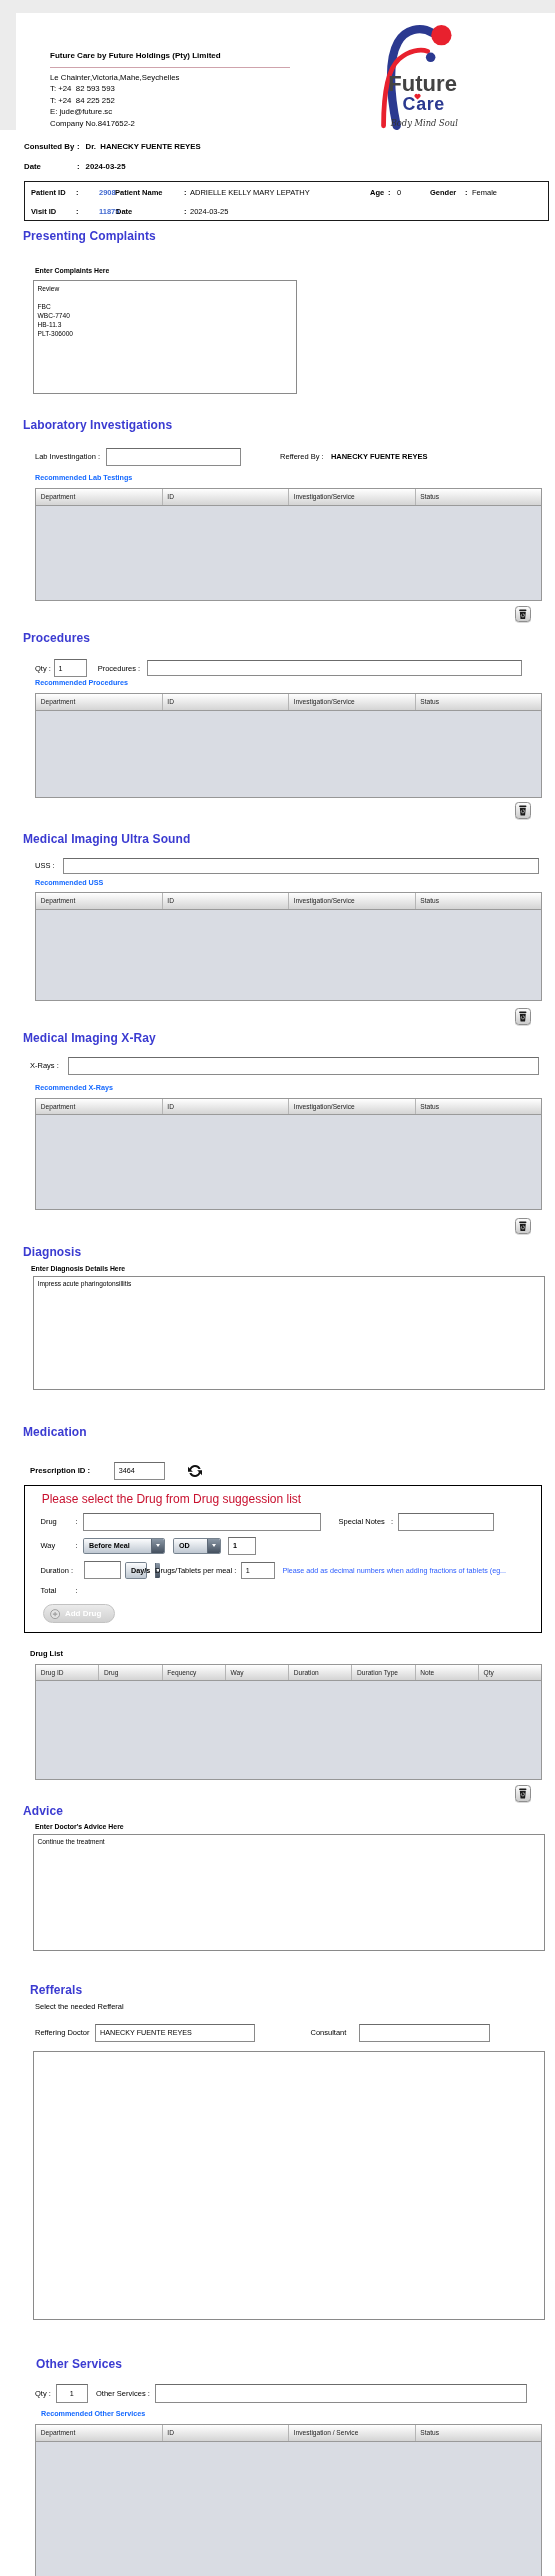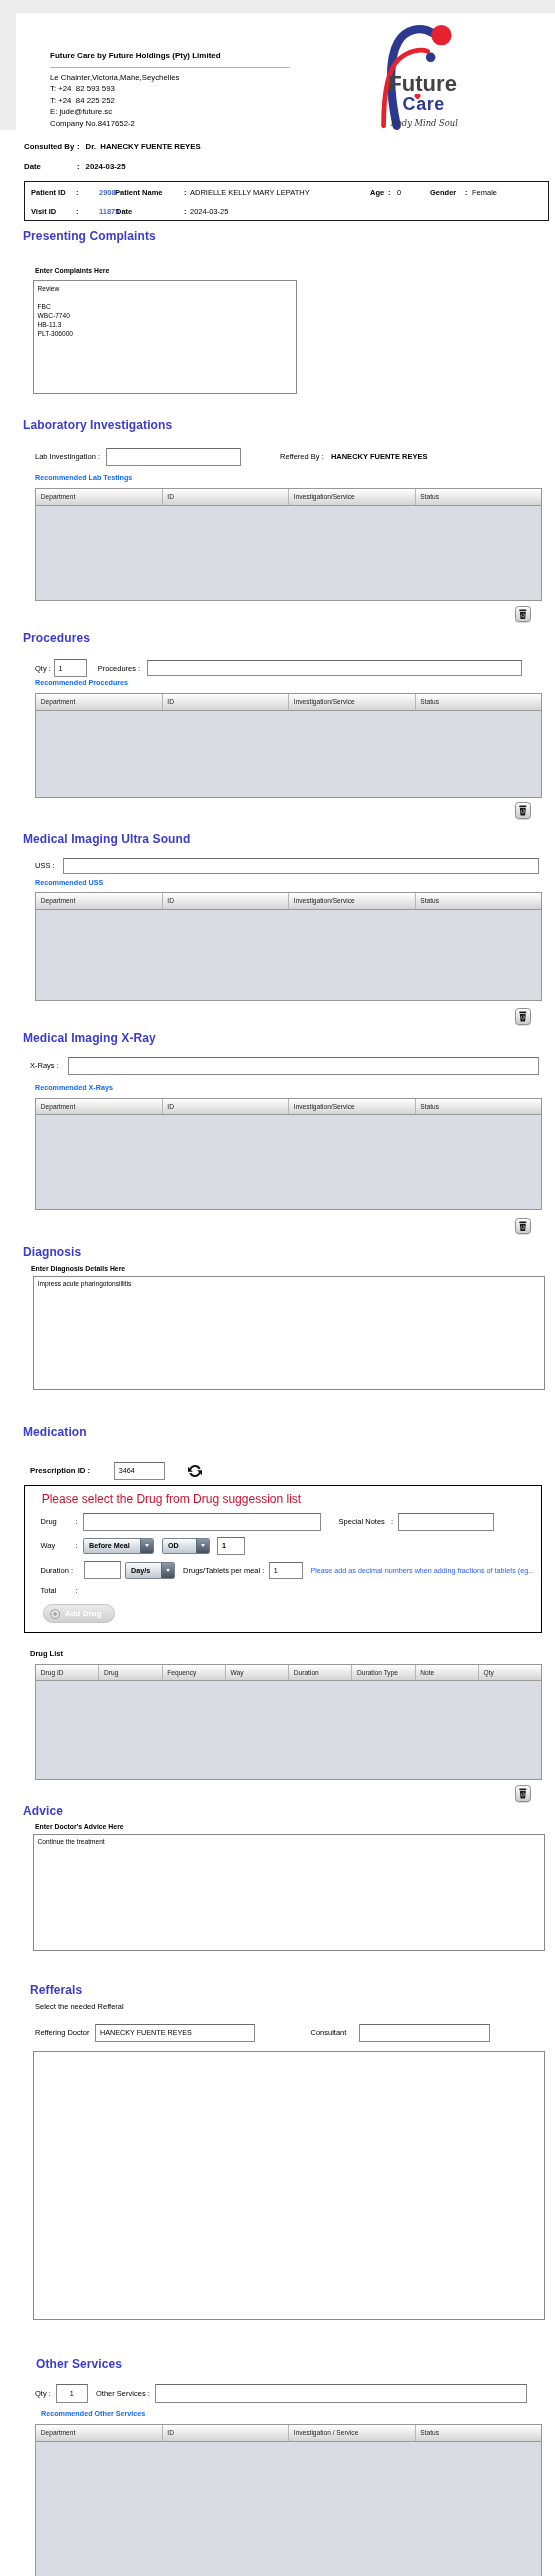--- a/index.html
+++ b/index.html
@@ -252,38 +252,38 @@
       <span class="mlbl">Drug</span>
       <span class="mcolon">:</span>
       <input class="inp" style="width: 238px; height: 18px;" value="">
       <span style="margin-left:17.3px">Special Notes</span>
       <span style="margin:0 4.8px 0 6px">:</span>
       <input class="inp" style="width: 96px; height: 18px;" value="">
     </div>
     <div class="mrow">
       <span class="mlbl">Way</span>
       <span class="mcolon">:</span>
-      <div class="dd" style="width:71px">
+      <div class="dd" style="width:82px">
         <span class="t">Before Meal</span>
         <span class="a">
             <span class="caret"></span>
           </span>
       </div>
       <div class="dd" style="width:48px;margin-left:7.8px">
         <span class="t">OD</span>
         <span class="a">
             <span class="caret"></span>
           </span>
       </div>
       <input class="inp" style="width: 27.5px; margin-left: 7.2px; font-weight: bold; height: 17.3px;" value="1">
     </div>
     <div class="mrow">
       <span style="width:43px">Duration :</span>
       <input class="inp" style="width: 37px; height: 18px;" value="">
-      <div class="dd" style="width:50px;margin-left:4.8px">
+      <div class="dd" style="width:22px;margin-left:4.8px">
         <span class="t">Day/s</span>
         <span class="a">
             <span class="caret"></span>
           </span>
       </div>
       <span style="margin-left:7.8px">Drugs/Tablets per meal :</span>
       <input class="inp" style="width: 34px; margin-left: 4.8px; height: 17.3px;" value="1">
       <span class="bluenote">Please add as decimal numbers when adding fractions of tablets (eg...</span>
     </div>
     <div class="mrow" style="margin-bottom:0">

